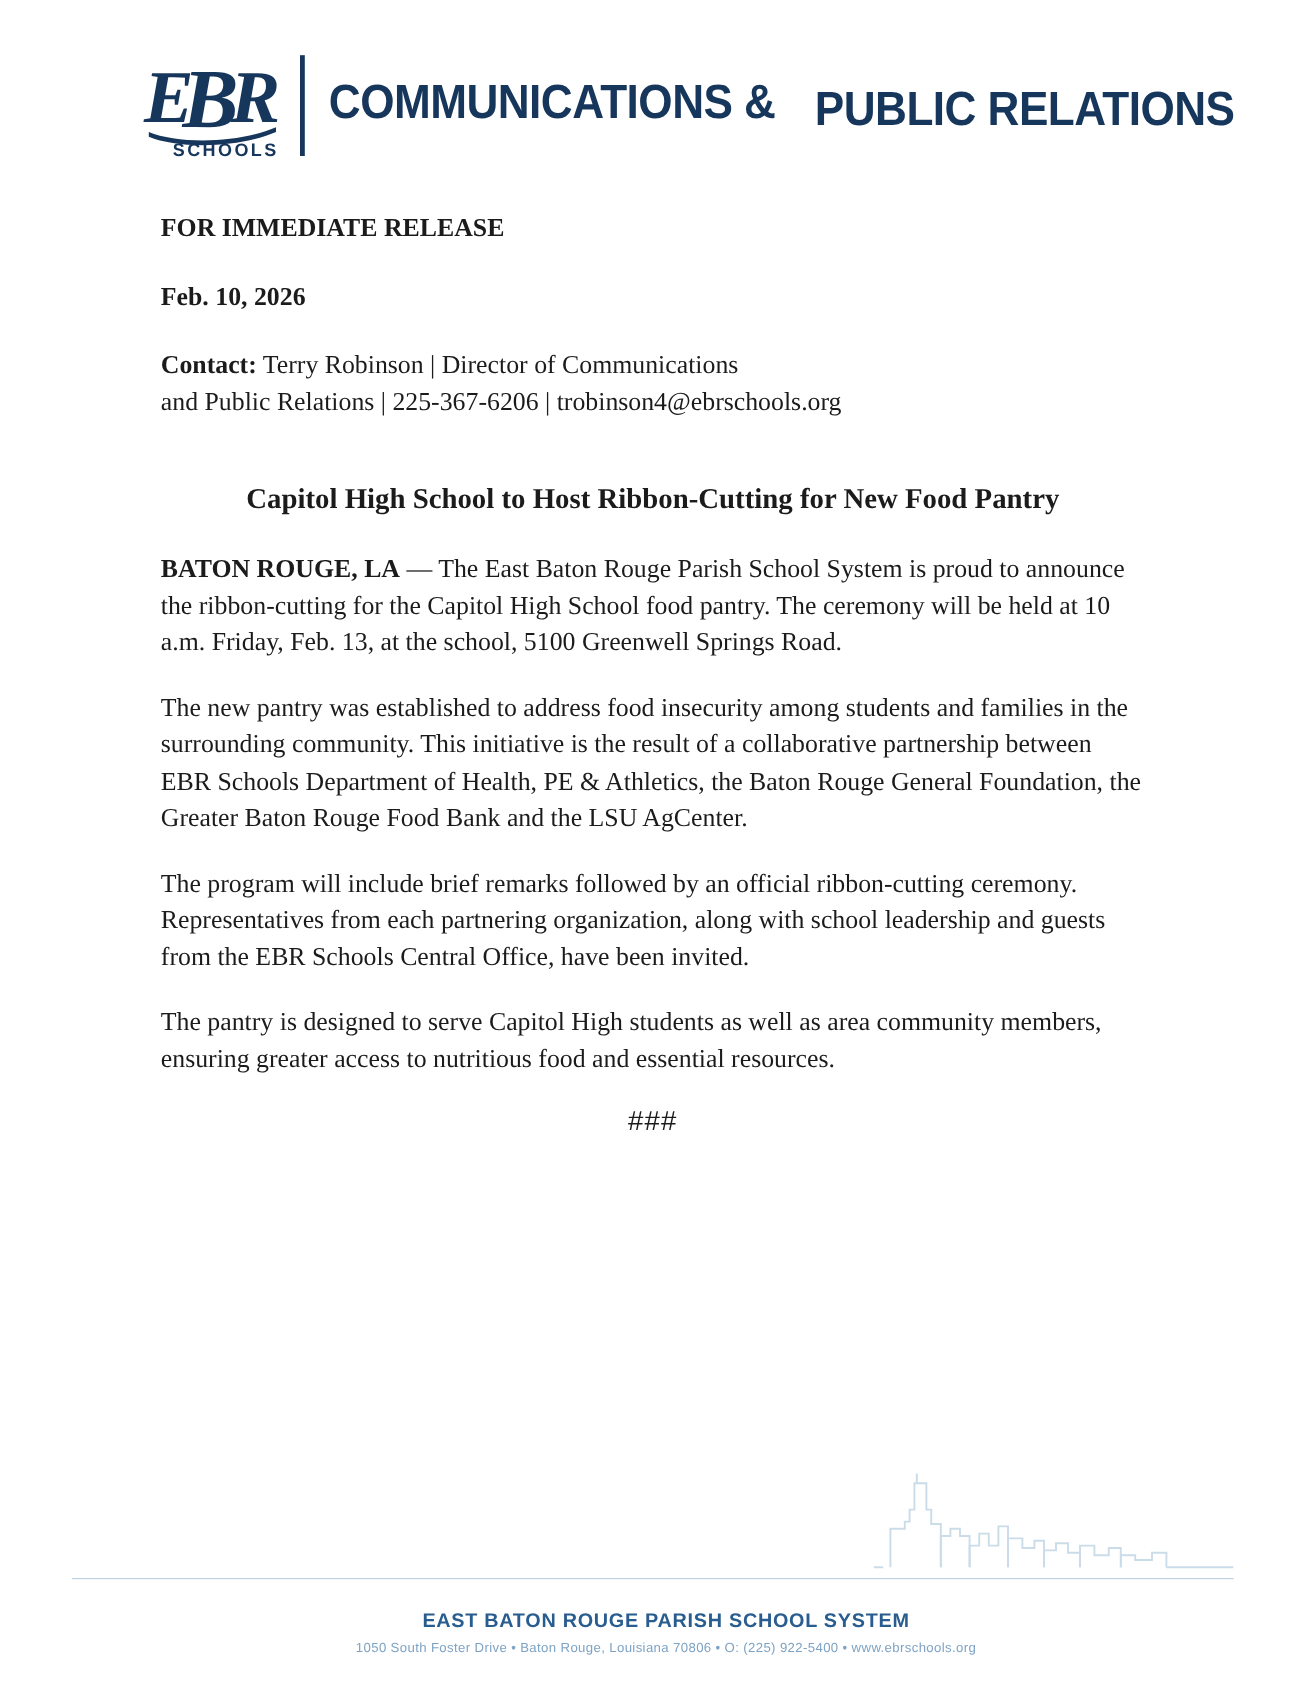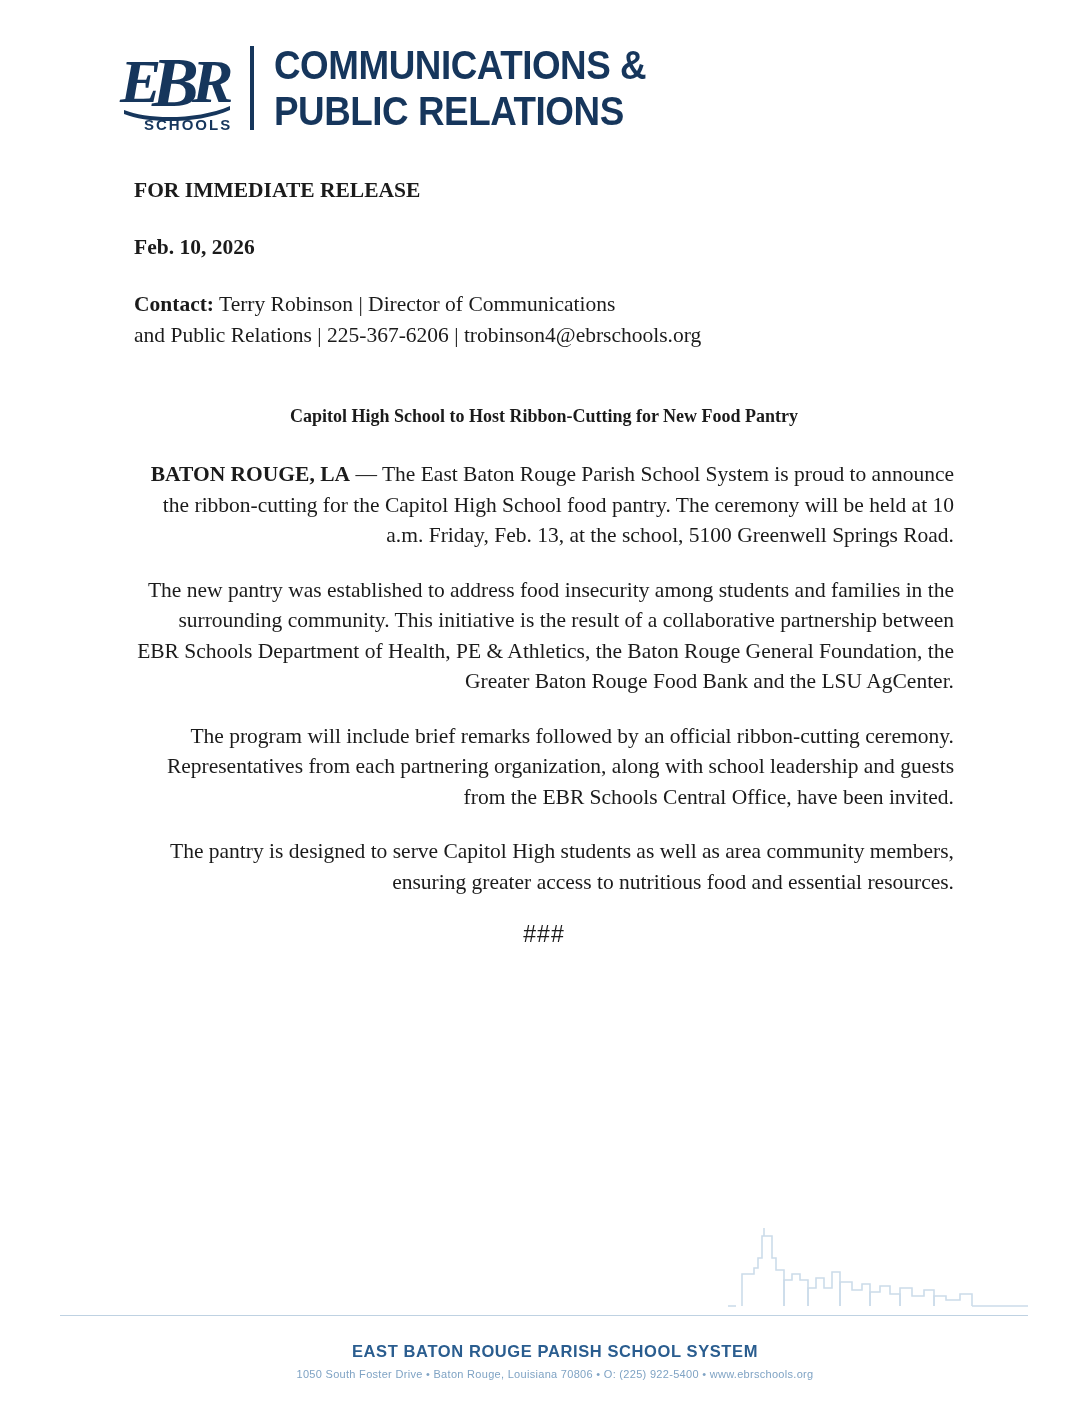--- a/index.html
+++ b/index.html
@@ -41,21 +41,21 @@
 
   .rule-vert {
     width: 4px;
     height: 84px;
     background: #16365c;
     margin: 0 20px 0 14px;
     flex: none;
   }
   .dept {
     display: flex;
-    flex-direction: column;
+    flex-direction: row;
     justify-content: flex-start;
     line-height: 1.0;
   }
   .dept-line {
     font-family: "Liberation Sans", sans-serif;
     font-weight: bold;
     font-size: 40px;
     letter-spacing: -0.5px;
     color: #16365c;
     text-transform: uppercase;
@@ -72,37 +72,37 @@
     top: 175px;
     width: 820px;
   }
   .strong {
     font-weight: bold;
   }
   .para {
     font-size: 21.5px;
     line-height: 30.5px;
     margin: 0 0 24px 0;
-    text-align: right;
+    text-align: left;
   }
   .label-line {
     font-weight: bold;
     font-size: 21.5px;
     line-height: 30px;
     margin: 0 0 27px 0;
   }
   .contact-block {
     margin: 0 0 50px 0;
     font-size: 21.5px;
     line-height: 31px;
   }
   .headline {
     text-align: center;
     font-weight: bold;
-    font-size: 18px;
+    font-size: 24px;
     line-height: 30px;
     margin: 0 0 28px 0;
   }
   .hashes {
     text-align: center;
     font-family: "Liberation Sans", sans-serif;
     font-size: 23px;
     letter-spacing: 1px;
     margin: 18px 0 0 0;
     color: #1b1b1b;

